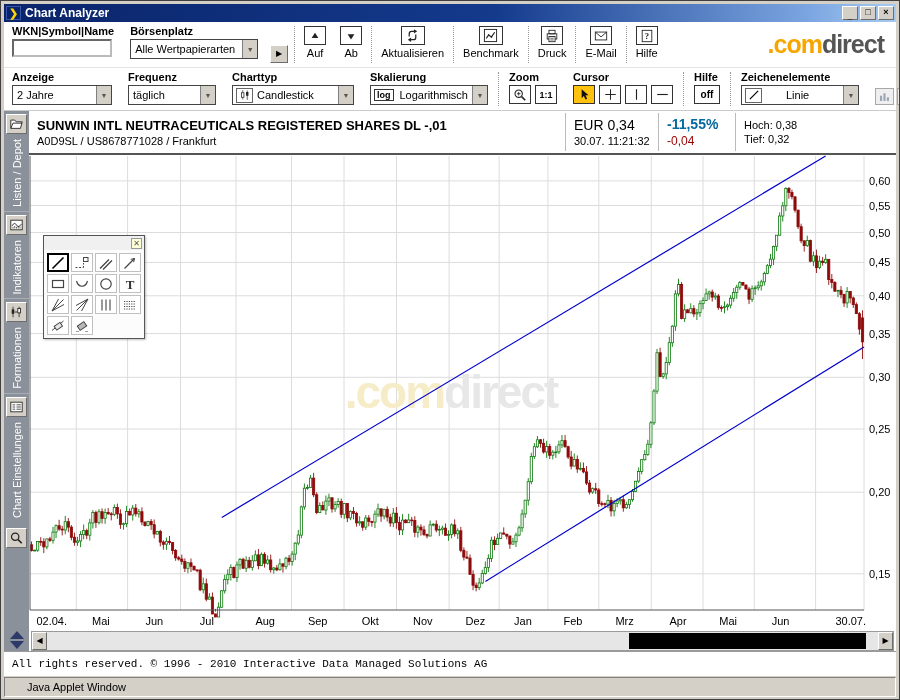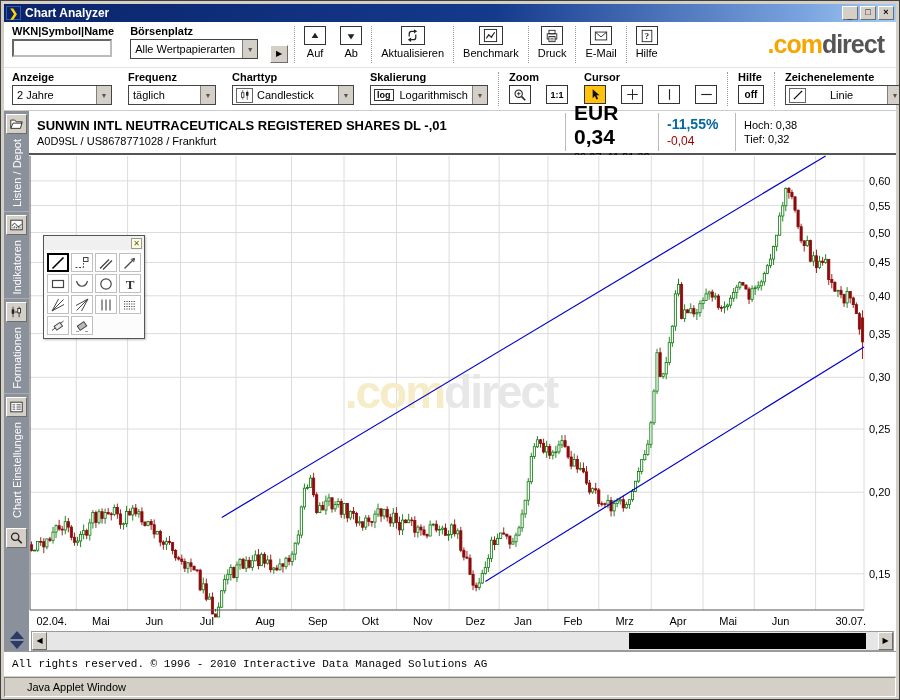--- a/index.html
+++ b/index.html
@@ -17,41 +17,41 @@
   .glabel{font-weight:bold;font-size:11px;margin-bottom:2px;white-space:nowrap;}
   .sep{border-left:1px dotted #999;margin:4px 2px;}
   .txtinput{width:100px;height:18px;border:2px inset #bbb;font-size:11px;padding:0 2px;}
   .dd{display:flex;align-items:center;border:1px solid #444;background:#fff;height:20px;}
   .dd .txt{flex:1;padding:0 4px;font-size:11px;white-space:nowrap;overflow:hidden;}
   .dd .arr{width:15px;align-self:stretch;background:#D4D0C8;border-left:1px solid #808080;display:flex;align-items:center;justify-content:center;font-size:7px;color:#555;}
   .icol{display:flex;flex-direction:column;align-items:center;justify-content:flex-start;padding:4px 7px 2px 7px;}
   .icol .lbl{font-size:11px;margin-top:2px;white-space:nowrap;}
   .tbtn{width:22px;height:19px;border:1px solid #333;background:#fff;display:flex;align-items:center;justify-content:center;padding:2px;}
   .tbtn.sel{background:#FFC20E;}
-  .btnrow{display:flex;gap:15px;}
+  .btnrow{display:flex;gap:4px;}
   .smallraised{width:18px;height:18px;background:#D4D0C8;border:1px solid;border-color:#fff #6d6d6d #6d6d6d #fff;font-size:8px;text-align:center;line-height:16px;align-self:flex-end;margin:0 4px 4px 4px;}
   .logo{display:flex;align-items:center;margin-left:auto;padding-right:12px;font-weight:bold;font-size:25px;letter-spacing:-1px;}
   .logo .com{color:#F7A600;}
   .logo .dir{color:#555;}
   .miniboxtext{border:1px solid #333;font-size:9px;padding:0 2px;margin:0 2px 0 3px;font-weight:bold;}
   .iconbox16{width:17px;height:15px;margin-left:3px;border:1px solid #666;display:flex;align-items:center;justify-content:center;padding:1px;background:#fff;}
   .graybtn{width:19px;height:17px;background:#EDEDED;border:1px solid #9a9a9a;display:flex;align-items:center;justify-content:center;padding:2px;opacity:.85;}
   
   .content{display:flex;height:540px;}
   .sidebar{width:25px;background:#8B919A;display:flex;flex-direction:column;align-items:center;}
   .stab{display:flex;flex-direction:column;align-items:center;padding:3px 0 4px 0;border-bottom:1px solid #A8ADB5;width:100%;}
   .sicon{width:21px;height:20px;background:#D4D0C8;border:1px solid;border-color:#fff #6d6d6d #6d6d6d #fff;display:flex;align-items:center;justify-content:center;padding:2px;}
   .vlab{writing-mode:vertical-rl;transform:rotate(180deg);color:#fff;font-size:11px;margin-top:5px;white-space:nowrap;}
   .main{flex:1;display:flex;flex-direction:column;background:#fff;}
   .iheader{height:44px;display:flex;align-items:stretch;border-bottom:2px solid #555;background:#fff;}
   .iblock{padding:3px 8px;display:flex;flex-direction:column;justify-content:center;}
   .iname{font-weight:bold;font-size:13px;white-space:nowrap;}
   .idetails{font-size:11px;margin-top:2px;}
   .vr{border-left:1px solid #bbb;margin:2px 0;}
-  .price{font-weight:bold;font-size:21px;}
+  .price{font-weight:normal;font-size:14px;}
   .tstamp{font-size:11px;margin-top:2px;}
   .chg{font-weight:bold;font-size:14px;color:#0369a1;}
   .chgabs{font-size:12px;color:#990000;margin-top:2px;}
   .hl{font-size:11px;}
   
   .chartwrap{position:relative;height:476px;background:#fff;}
   .chartwrap svg{display:block;}
   
   .palette{position:absolute;left:14px;top:80px;width:102px;background:#fcfcfc;border:1px solid #555;box-shadow:1px 1px 2px rgba(0,0,0,.25);}
   .pttl{height:14px;background:#f0f0f0;display:flex;justify-content:flex-end;align-items:center;padding:1px 2px;}

